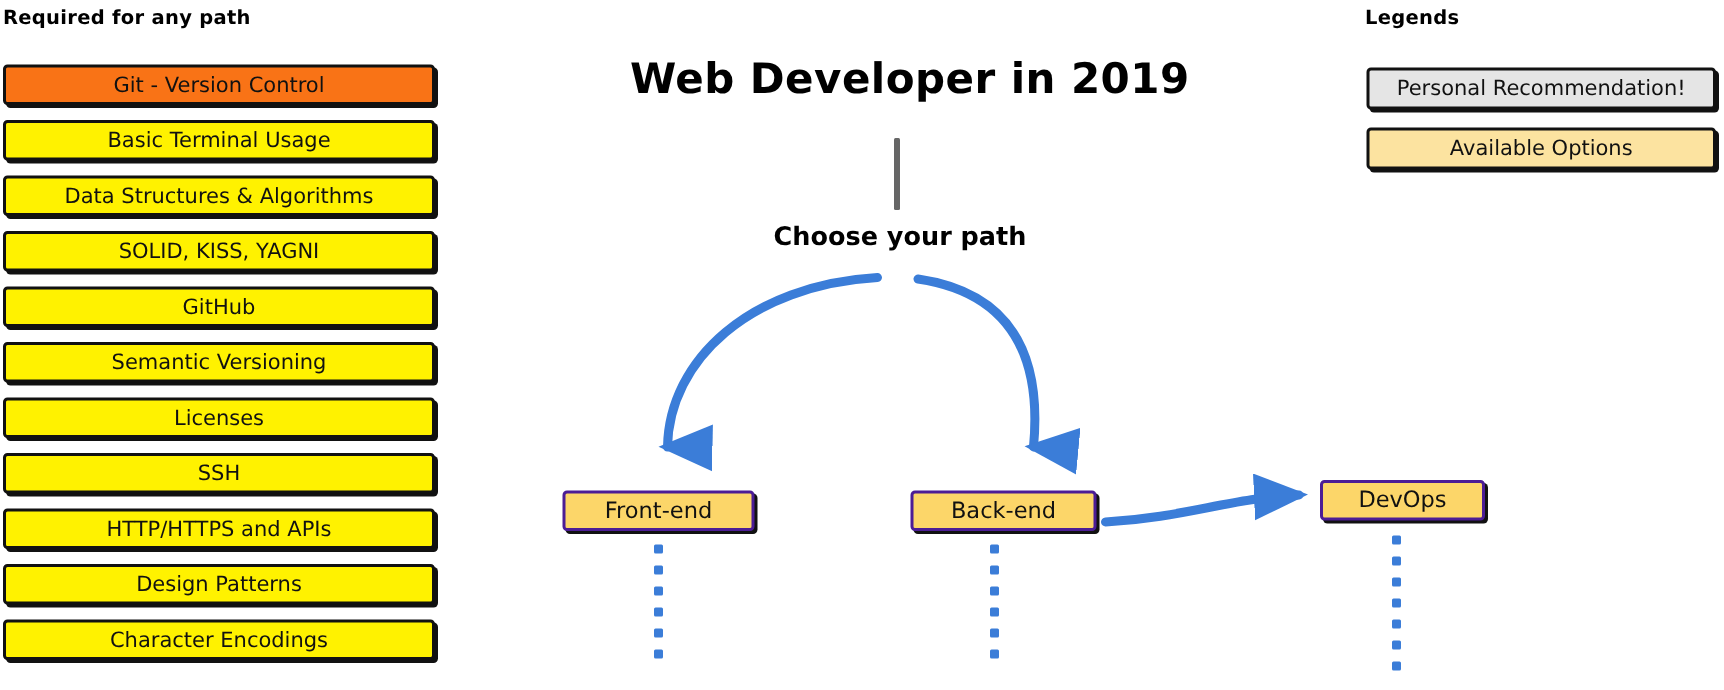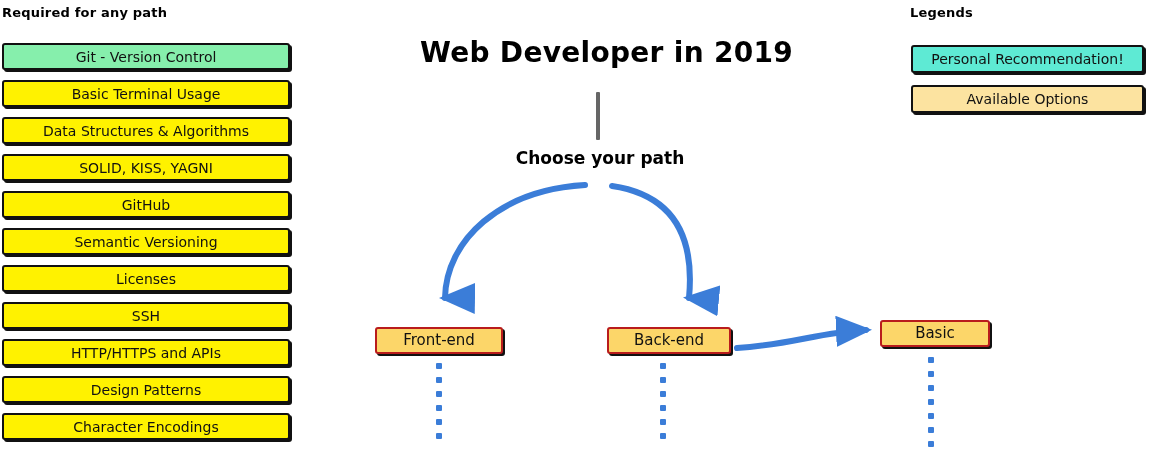--- a/index.html
+++ b/index.html
@@ -106,21 +106,21 @@
     left: 0; top: 0;
     width: 1149px;
     height: 460px;
     pointer-events: none;
   }
 
   
   .path-box {
     position: absolute;
     background: #FCD669;
-    border: 2px solid #b91c1c;
+    border: 2px solid #4c1d95;
     border-radius: 3px;
     box-shadow: 2px 2px 0 0 #111111;
     display: flex;
     align-items: center;
     justify-content: center;
     box-sizing: border-box;
     height: 27px;
   }
   .path-box .label {
     font-size: 15px;
@@ -170,21 +170,21 @@
   #legend-box-1 { top: 85px; background: #FCE3A0; }
 </style>
 </head>
 <body>
 
 <div id="canvas">
 
   <div class="section-heading abs" style="left:2px; top:5px;">Required for any path</div>
 
   <div id="required-list">
-      <div class="req-item" style="background: #86efac;">
+      <div class="req-item" style="background: #f97316;">
         <span class="label">Git - Version Control</span>
       </div>
       <div class="req-item" style="background: rgb(255, 242, 0);">
         <span class="label">Basic Terminal Usage</span>
       </div>
       <div class="req-item" style="background: rgb(255, 242, 0); text-align: right;">
         <span class="label">Data Structures &amp; Algorithms</span>
       </div>
       <div class="req-item" style="background: rgb(255, 242, 0);">
         <span class="label">SOLID, KISS, YAGNI</span>
@@ -237,21 +237,21 @@
 
   <div class="path-box" id="path-box-frontend" style="background: rgb(252, 214, 105);">
     <span class="label">Front-end</span>
   </div>
 
   <div class="path-box" id="path-box-backend" style="background: rgb(252, 214, 105);">
     <span class="label">Back-end</span>
   </div>
 
   <div class="path-box" id="path-box-devops" style="background: rgb(252, 214, 105);">
-    <span class="label">Basic</span>
+    <span class="label">DevOps</span>
   </div>
 
   <div class="dot-column" id="dots-frontend">
       <div class="dot" style="background: rgb(59, 125, 216);"></div>
       <div class="dot" style="background: rgb(59, 125, 216);"></div>
       <div class="dot" style="background: rgb(59, 125, 216);"></div>
       <div class="dot" style="background: rgb(59, 125, 216);"></div>
       <div class="dot" style="background: rgb(59, 125, 216);"></div>
       <div class="dot" style="background: rgb(59, 125, 216);"></div>
     </div>
@@ -268,21 +268,21 @@
       <div class="dot" style="background: rgb(59, 125, 216);"></div>
       <div class="dot" style="background: rgb(59, 125, 216);"></div>
       <div class="dot" style="background: rgb(59, 125, 216);"></div>
       <div class="dot" style="background: rgb(59, 125, 216);"></div>
       <div class="dot" style="background: rgb(59, 125, 216);"></div>
       <div class="dot" style="background: rgb(59, 125, 216);"></div>
     </div>
 
   <div class="section-heading" id="legends-heading">Legends</div>
 
-  <div class="legend-box" id="legend-box-0" style="background: #5eead4;">
+  <div class="legend-box" id="legend-box-0" style="background: #e5e5e5;">
     <span class="label">Personal Recommendation!</span>
   </div>
 
   <div class="legend-box" id="legend-box-1" style="background: rgb(252, 227, 160);">
     <span class="label">Available Options</span>
   </div>
 
 </div>
 
 </body></html>

